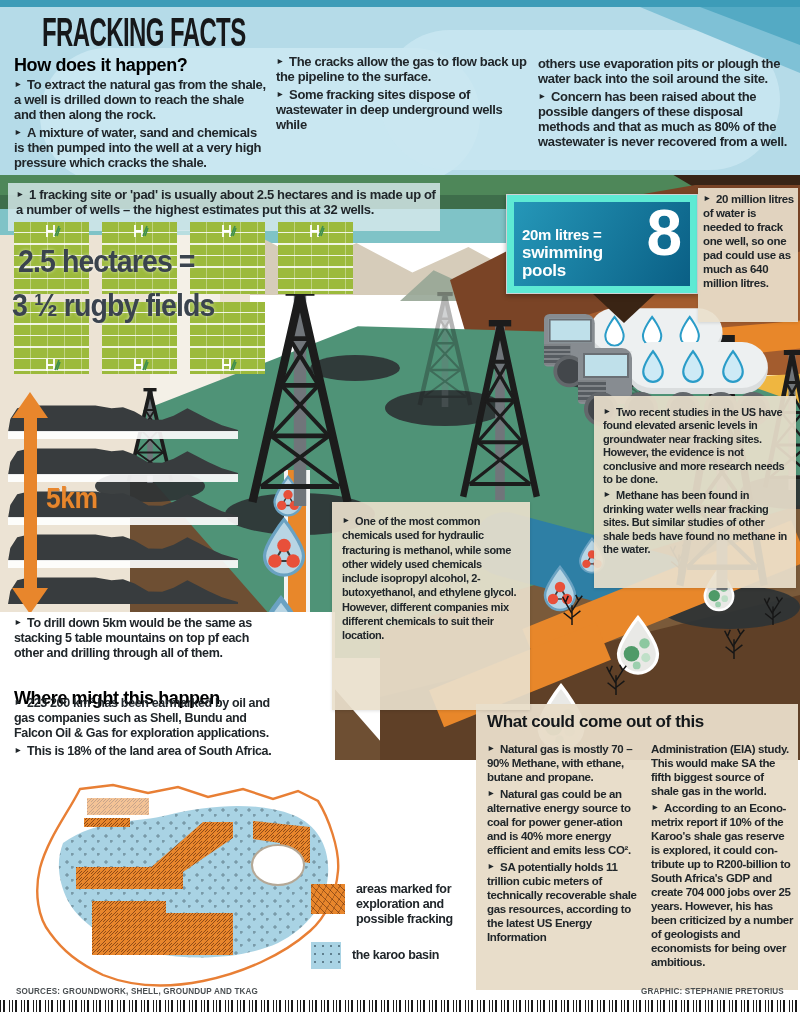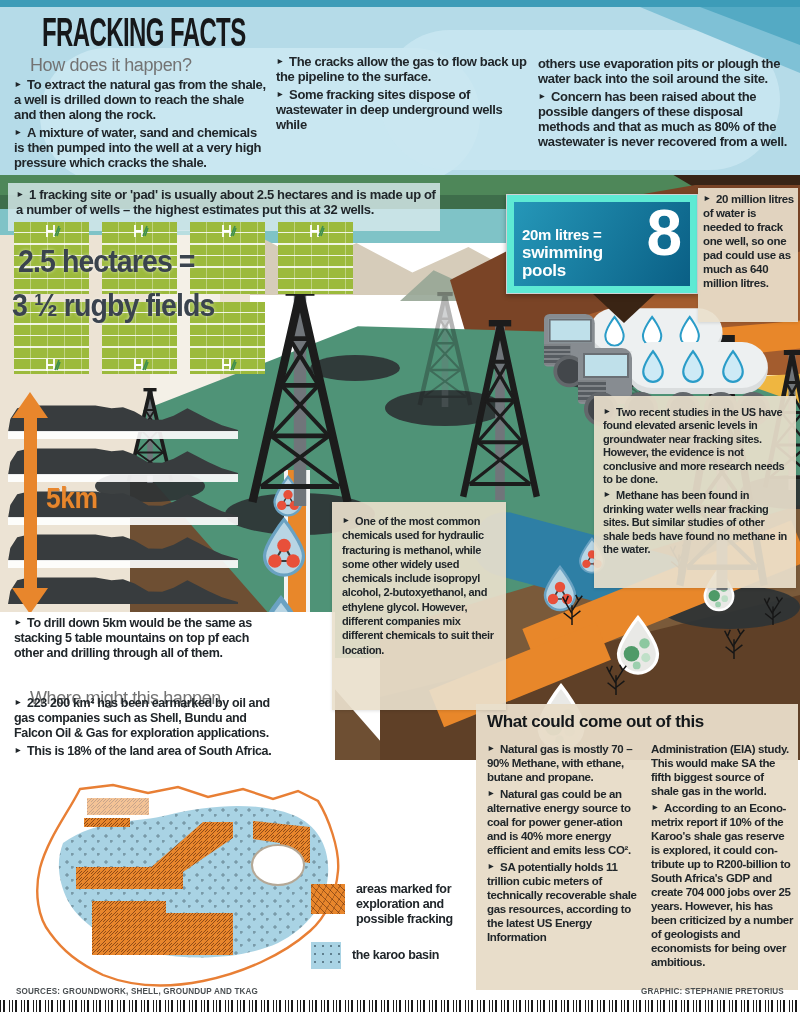--- a/index.html
+++ b/index.html
@@ -1,20 +1,20 @@
 <!DOCTYPE html>
 <html><head>
 <meta charset="utf-8">
 <style>
   html,body{margin:0;padding:0;background:#9a9a9a;font-family:"Liberation Sans","DejaVu Sans",sans-serif;}
   #stage{position:relative;width:800px;height:1012px;background:#ffffff;overflow:hidden;margin:0 auto;}
   .abs{position:absolute;}
   
   .title{font-size:40px;font-weight:bold;color:#16181a;letter-spacing:-1px;transform:scaleX(.6);transform-origin:left top;white-space:nowrap;line-height:1;}
-  .h19{font-size:18px;font-weight:normal;color:#737373;letter-spacing:-.4px;margin-left:16px;}
+  .h19{font-size:18px;font-weight:bold;color:#000000;letter-spacing:-.4px;}
   .h18{font-size:17px;font-weight:bold;color:#14181b;letter-spacing:-.4px;}
   .t13 p,.t125 p,.t115 p,.t11 p{margin:0 0 3px 0;color:#20262a;font-weight:bold;letter-spacing:-.35px;}
   .t13 p{font-size:13px;line-height:1.16;}
   .t125 p{font-size:12.5px;line-height:1.2;}
   .t115 p{font-size:11.5px;line-height:1.22;}
   .t11 p{font-size:11px;line-height:1.22;}
   .bu{font-size:8.5px;margin-right:5px;position:relative;top:-2px;}
   .big-green{font-size:31px;font-weight:bold;color:#3a434e;letter-spacing:-1px;line-height:1;transform:scaleX(.92);transform-origin:left top;white-space:nowrap;text-shadow:0 0 4px rgba(255,255,255,.55);}
   .panel{background:rgba(233,223,204,.92);box-shadow:0 1px 3px rgba(0,0,0,.12);}
   
@@ -322,21 +322,21 @@
   <div class="abs panel" style="left:698px;top:188px;width:100px;height:134px;z-index:20;"></div>
   <div class="abs t115" style="left:703px;top:192px;width:92px;z-index:21;">
     <p><span class="bu">►</span><span>20 million litres of water is needed to frack one well, so one pad could use as much as 640 million litres.</span></p>
   </div>
 
   <div class="abs panel t11" style="left:594px;top:396px;width:202px;height:192px;box-sizing:border-box;padding:10px 9px;z-index:20;">
     <p><span class="bu">►</span><span>Two recent studies in the US have found elevated arsenic levels in groundwater near fracking sites. However, the evidence is not conclusive and more research needs to be done.</span></p>
     <p><span class="bu">►</span><span>Methane has been found in drinking water wells near fracking sites. But similar studies of other shale beds have found no methane in the water.</span></p>
   </div>
 
-  <div class="abs panel t11" style="left:332px;top:502px;width:174px;height:208px;box-sizing:border-box;padding:12px 10px;z-index:20;">
+  <div class="abs panel t11" style="left:332px;top:502px;width:198px;height:208px;box-sizing:border-box;padding:12px 10px;z-index:20;">
     <p style="line-height:1.3;"><span class="bu">►</span><span>One of the most common chemicals used for hydraulic fracturing is methanol, while some other widely used chemicals include isopropyl alcohol, 2-butoxyethanol, and ethylene glycol. However, different companies mix different chemicals to suit their location.</span></p>
   </div>
 
   <div class="abs" style="left:0;top:612px;width:335px;height:150px;background:#ffffff;z-index:18;"></div>
   <div class="abs t125" style="left:14px;top:616px;width:256px;z-index:20;">
     <p><span class="bu">►</span><span>To drill down 5km would be the same as stacking 5 table mountains on top pf each other and drilling through all of them.</span></p>
   </div>
   <div class="abs h19" style="left:14px;top:688px;z-index:20;">Where might this happen</div>
   <div class="abs t125" style="left:14px;top:696px;width:258px;z-index:20;">
     <p><span class="bu">►</span><span>223 200 km² has been earmarked by oil and gas companies such as Shell, Bundu and Falcon Oil &amp; Gas for exploration applications.</span></p>

